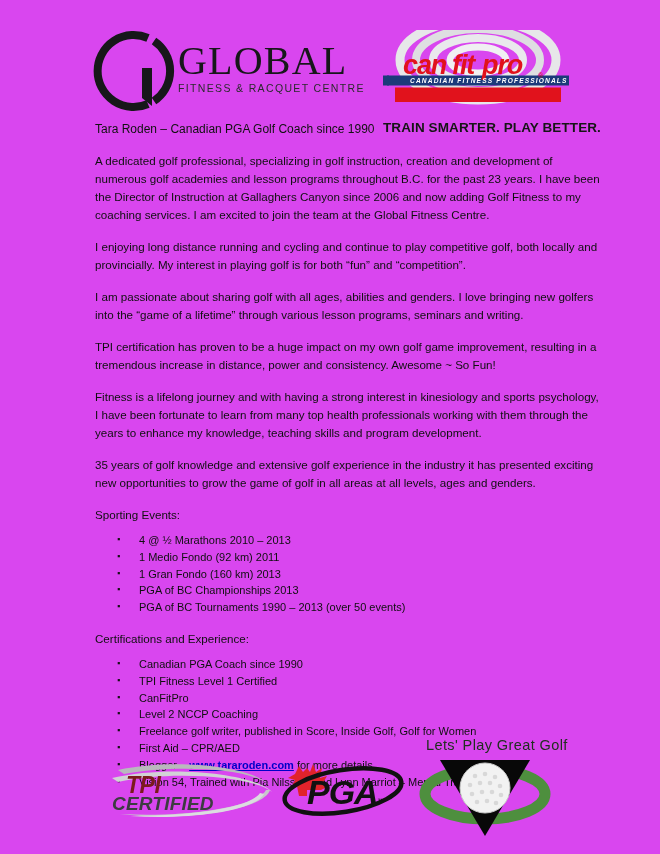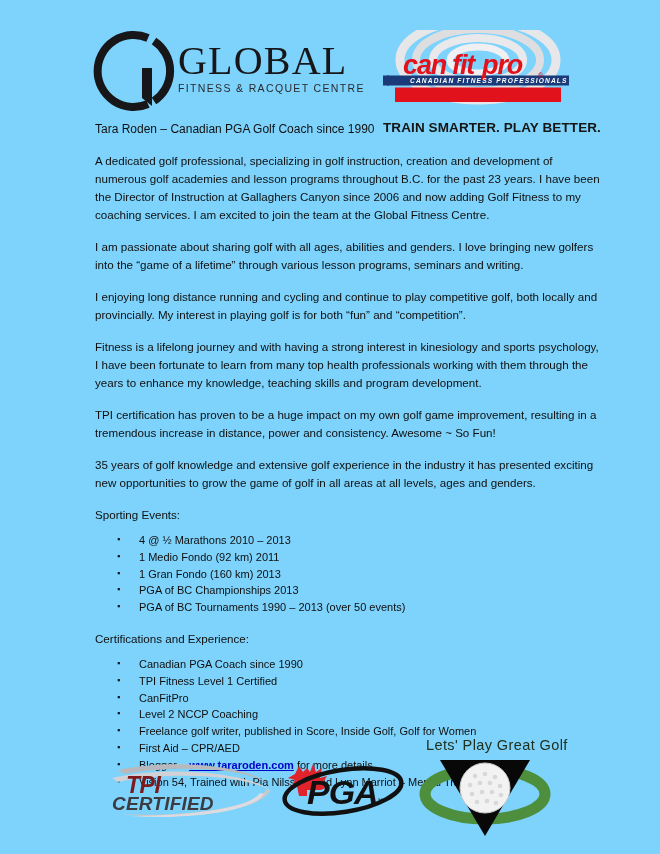--- a/index.html
+++ b/index.html
@@ -8,21 +8,21 @@
     background: #ffffff;
   }
   body {
     font-family: "Liberation Sans", sans-serif;
     color: #000000;
   }
   #page {
     position: relative;
     width: 660px;
     height: 854px;
-    background: #7dd3fc;
+    background: #d946ef;
     overflow: hidden;
   }
 
   
   .header {
     position: absolute;
     top: 30px;
     left: 0;
     width: 660px;
     height: 110px;
@@ -220,24 +220,24 @@
       </svg>
     </div>
 
     <div class="byline">Tara Roden – Canadian PGA Golf Coach since 1990</div>
     <div class="tagline">TRAIN SMARTER. PLAY BETTER.</div>
   </div>
 
   <div class="doc-body">
 
     <p class="para">A dedicated golf professional, specializing in golf instruction, creation and development of numerous golf academies and lesson programs throughout B.C. for the past 23 years.  I have been the Director of Instruction at Gallaghers Canyon since 2006 and now adding Golf Fitness to my coaching services.  I am excited to join the team at the Global Fitness Centre.</p>
+    <p class="para">I enjoying long distance running and cycling and continue to play competitive golf, both locally and provincially.  My interest in playing golf is for both “fun” and “competition”.</p>
     <p class="para">I am passionate about sharing golf with all ages, abilities and genders.  I love bringing new golfers into the “game of a lifetime” through various lesson programs, seminars and writing.</p>
-    <p class="para">I enjoying long distance running and cycling and continue to play competitive golf, both locally and provincially.  My interest in playing golf is for both “fun” and “competition”.</p>
+    <p class="para">TPI certification has proven to be a huge impact on my own golf game improvement, resulting in a tremendous increase in distance, power and consistency.  Awesome ~ So Fun!</p>
     <p class="para">Fitness is a lifelong journey and with having a strong interest in kinesiology and sports psychology, I have been fortunate to learn from many top health professionals working with them through the years to enhance my knowledge, teaching skills and program development.</p>
-    <p class="para">TPI certification has proven to be a huge impact on my own golf game improvement, resulting in a tremendous increase in distance, power and consistency.  Awesome ~ So Fun!</p>
     <p class="para">35 years of golf knowledge and extensive golf experience in the industry it has presented exciting new opportunities to grow the game of golf in all areas at all levels, ages and genders.</p>
 
     <div class="section-head">Sporting Events:</div>
     <ul class="bullets">
       <li>4 @ ½ Marathons 2010 – 2013</li>
       <li>1 Medio Fondo (92 km) 2011</li>
       <li>1 Gran Fondo (160 km) 2013</li>
       <li>PGA of BC Championships 2013</li>
       <li>PGA of BC Tournaments 1990 – 2013 (over 50 events)</li>
     </ul>

